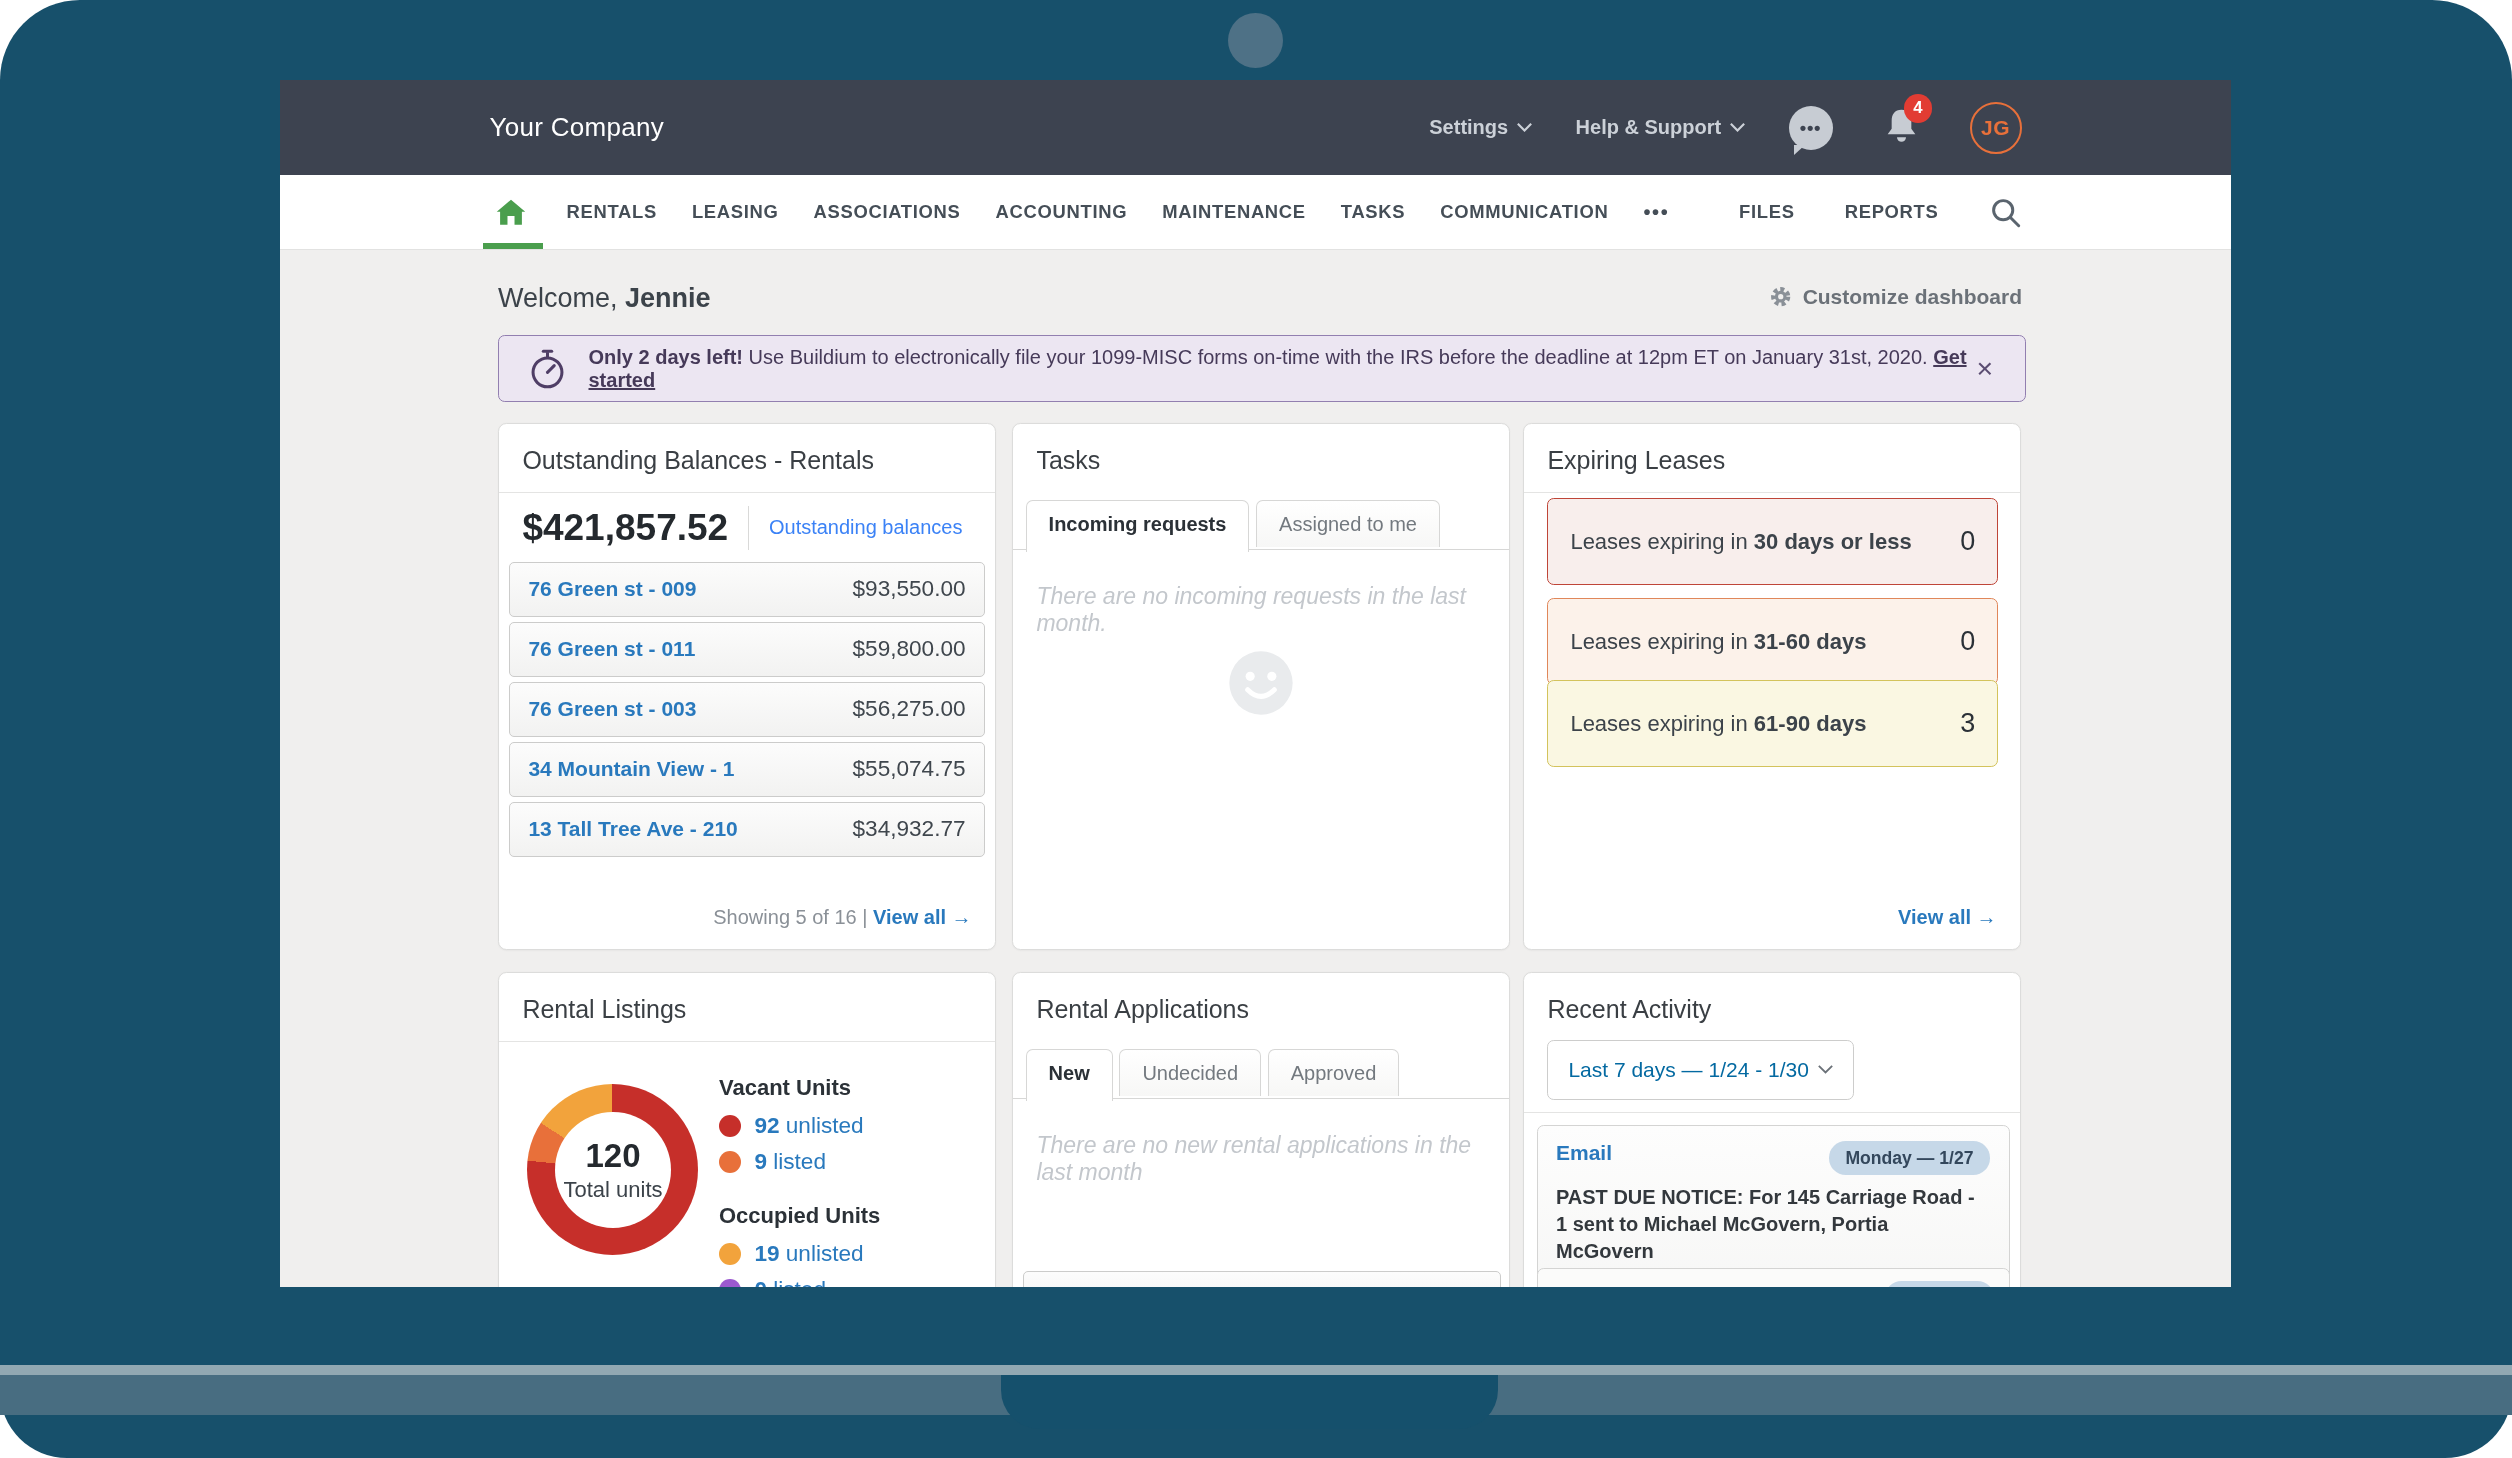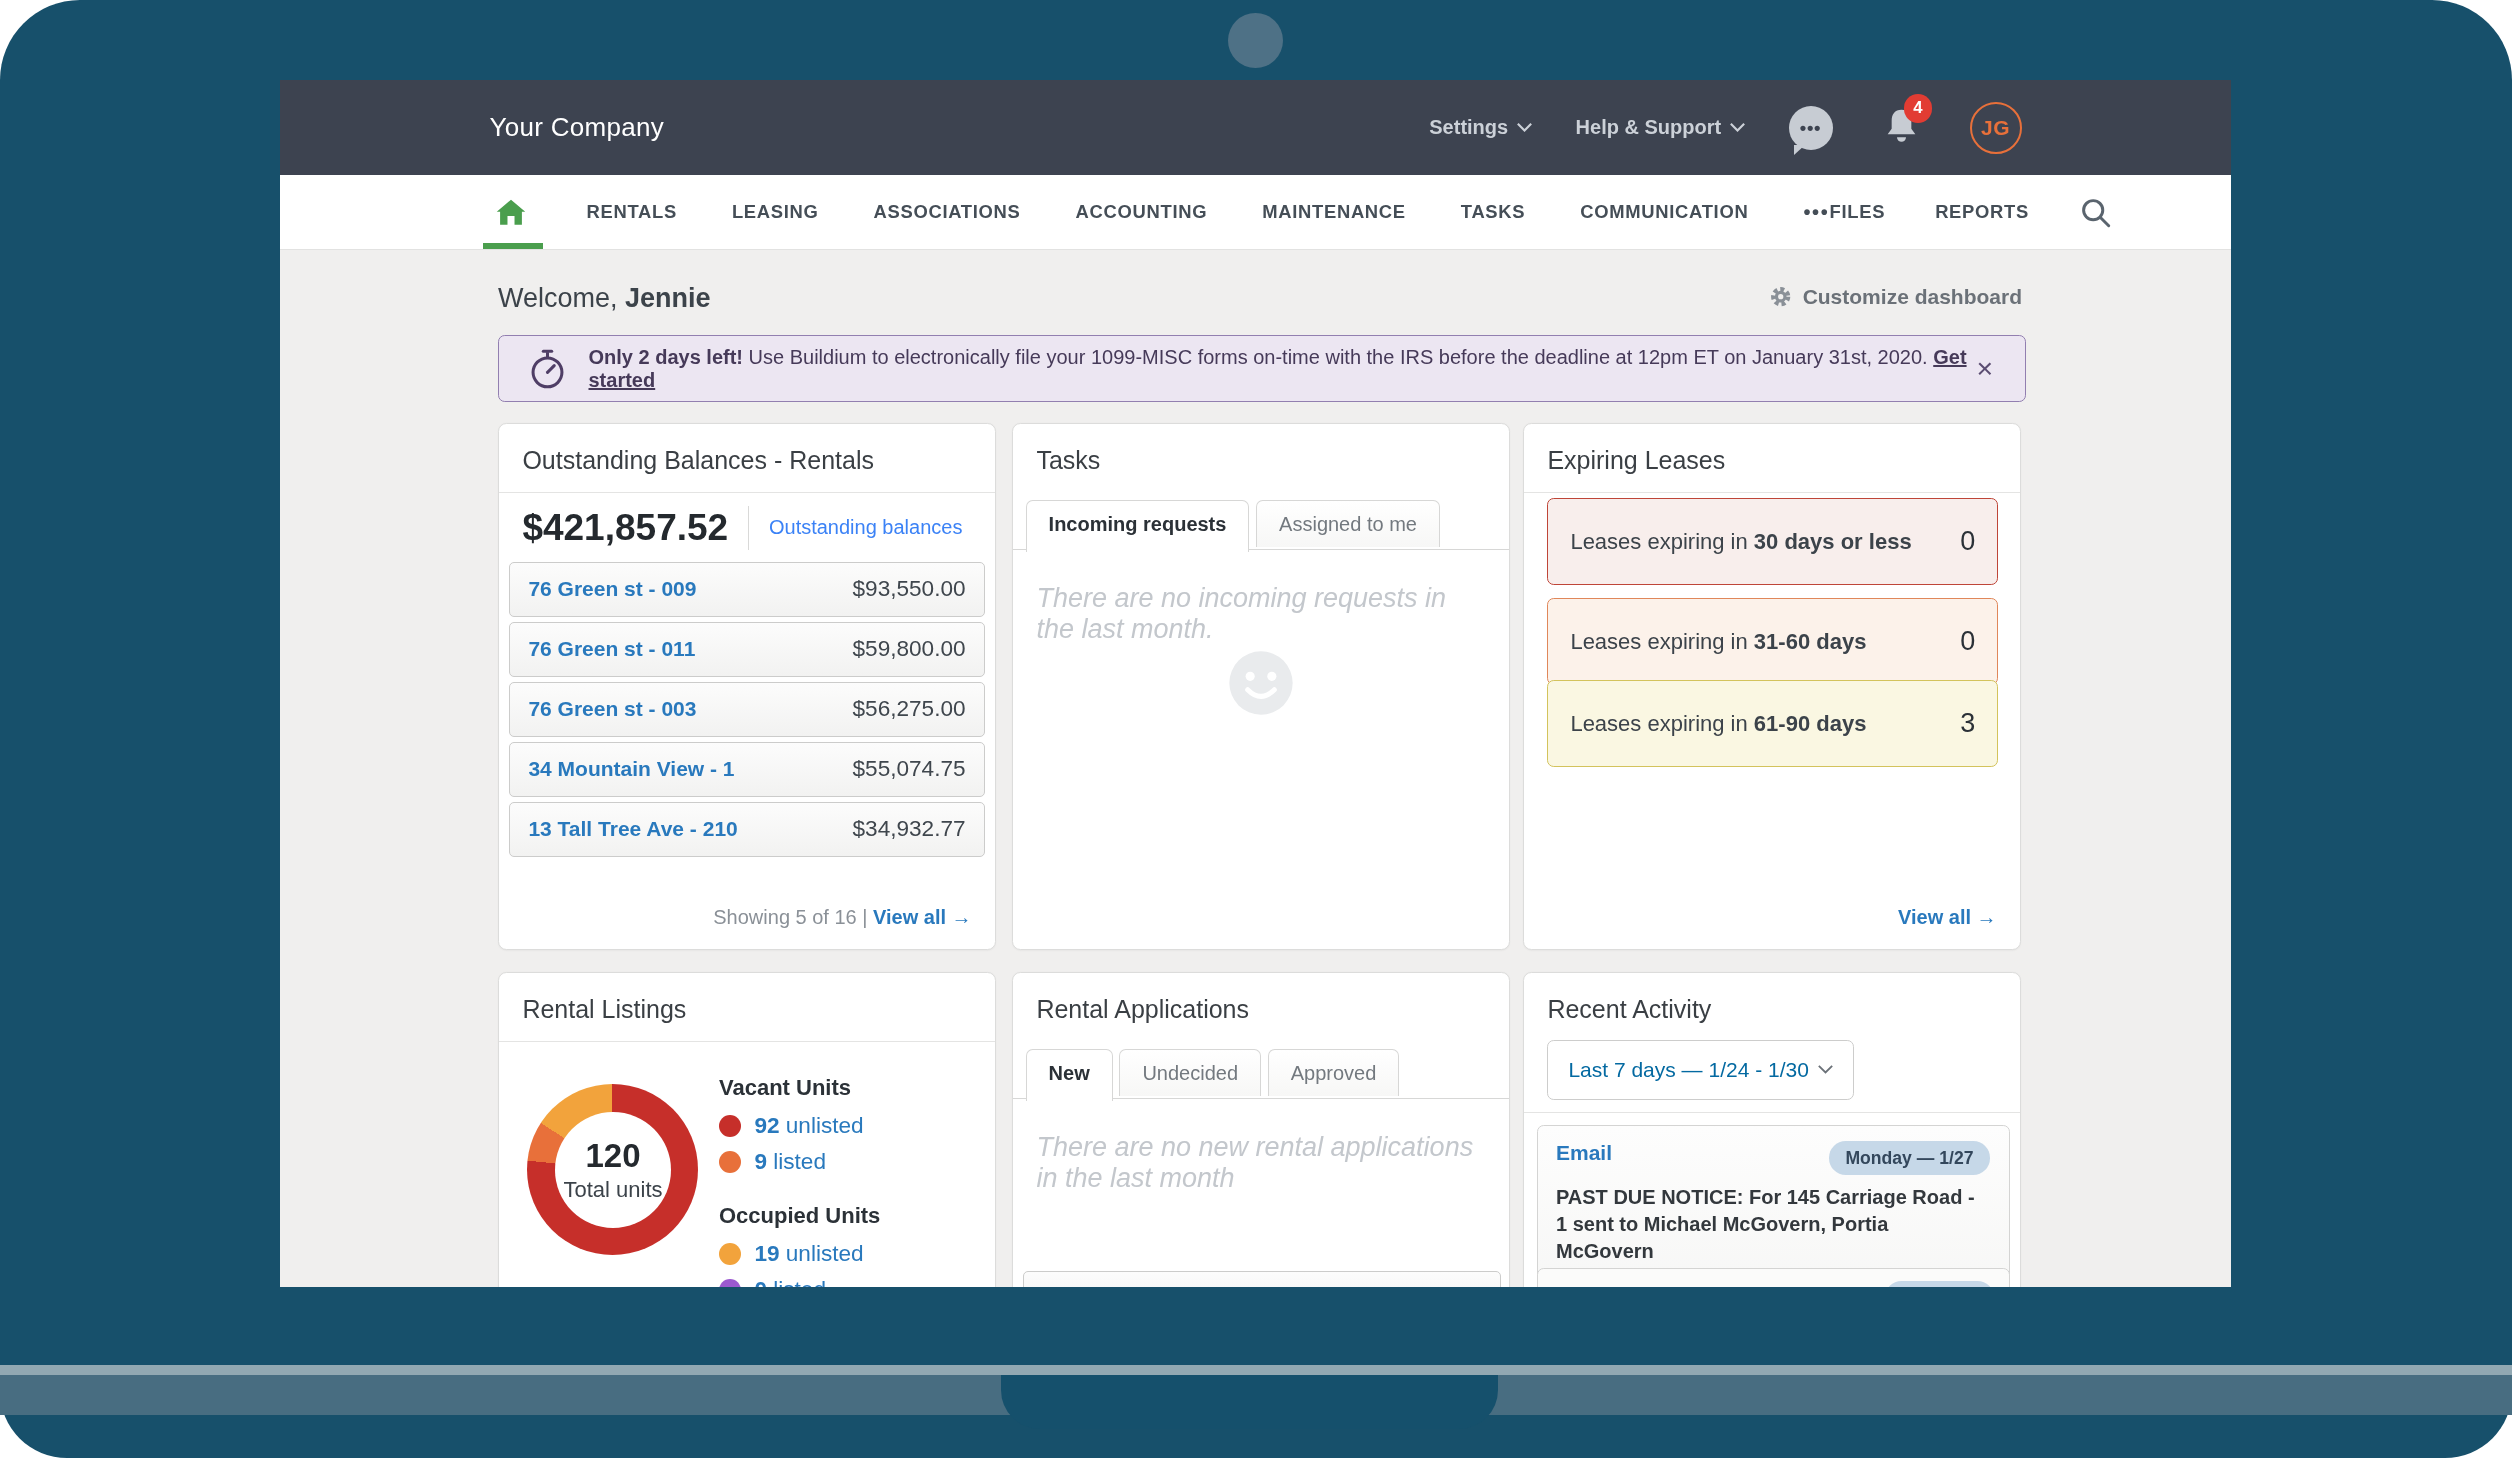--- a/index.html
+++ b/index.html
@@ -25,21 +25,21 @@
   .chev { width:15px; height:9.2px; }
   .chat-icon { position:relative; width:44px; height:44px; border-radius:50%; background:#c7ccd3; display:flex; align-items:center; justify-content:center; color:#3d4350; font-size:18.4px; font-weight:bold; letter-spacing:0.8px; }
   .chat-icon::after { content:""; position:absolute; left:5px; bottom:-5px; border-left:11.7px solid #c7ccd3; border-bottom:10px solid transparent; }
   .bell-wrap { position:relative; width:49px; height:50px; }
   .badge { position:absolute; right:-6.7px; top:-8.4px; min-width:28.5px; height:28.5px; border-radius:14.2px; color:#fff; font-size:16.7px; font-weight:bold; display:flex; align-items:center; justify-content:center; }
   .avatar { width:52px; height:52px; border-radius:50%; border:2.5px solid #e8703a; color:#e8703a; display:flex; align-items:center; justify-content:center; font-size:21px; font-weight:bold; letter-spacing:0.4px; }
 
   
   .mainnav { position:absolute; left:0; top:95px; width:100%; height:75px; background:#ffffff; border-bottom:0.8px solid #e2e2e1; }
   .mainnav-inner { width:1532px; height:100%; margin:0 auto; display:flex; align-items:center; justify-content:space-between; }
-  .nav-left { display:flex; align-items:center; gap:55px; height:100%; }
+  .nav-left { display:flex; align-items:center; gap:35px; height:100%; }
   .nav-home { position:relative; height:100%; display:flex; align-items:center; padding:0 5px; }
   .home-underline { position:absolute; left:-6.7px; bottom:0; width:60px; height:5.9px; }
   .nav-tab { color:#454e57; font-size:18.4px; font-weight:bold; letter-spacing:0.7px; cursor:pointer; }
   .nav-more { color:#454e57; font-size:20px; font-weight:bold; letter-spacing:1.7px; cursor:pointer; }
   .nav-right { display:flex; align-items:center; gap:50px; }
 
   
   .content { position:absolute; left:0; top:170px; width:100%; height:1037px; }
   .welcome { position:absolute; left:218px; top:33px; font-size:27px; color:#3c434a; }
   .welcome b { font-weight:bold; }
@@ -69,21 +69,21 @@
   .bal-link { color:#2979bd; font-size:21px; font-weight:bold; }
   .bal-amt { color:#3f464d; font-size:22.6px; }
   .card-footer { position:absolute; right:23.4px; bottom:20px; font-size:20px; color:#8a9097; }
   .view-all { color:#2979bd; font-weight:bold; cursor:pointer; }
 
   
   .tab-row { position:relative; height:50px; margin-top:8.4px; padding-left:12.6px; display:flex; align-items:flex-start; }
   .tab-line { position:absolute; left:0; bottom:0; width:100%; height:0.8px; background:#d7d7d6; }
   .tab { position:relative; border:0.8px solid #d7d7d6; border-bottom:none; border-radius:6.7px 6.7px 0 0; background:linear-gradient(#ffffff,#f7f7f6); color:#73797f; font-size:20px; padding:11.7px 22px; margin-right:6.7px; cursor:pointer; z-index:1; }
   .tab.active { background:#ffffff; color:#2b3137; font-weight:bold; height:52px; box-shadow:0 1.7px 0 #ffffff; }
-  .empty-msg { font-style:italic; color:#c3c7cc; font-size:27px; padding:33px 23.4px 0 23.4px; }
+  .empty-msg { font-style:italic; color:#c3c7cc; font-size:23px; padding:33px 23.4px 0 23.4px; }
 
   .smiley { position:absolute; left:50%; top:224px; transform:translateX(-50%); }
 
   
   .lease-box { position:absolute; left:23.4px; width:451px; height:87px; border:1.7px solid; border-radius:6.7px; display:flex; align-items:center; justify-content:space-between; padding:0 22px; cursor:pointer; }
   .lease-label { font-size:22px; color:#3c434a; }
   .lease-label .bold { font-weight:bold; }
   .lease-count { font-size:27px; color:#2b3137; }
 
   

